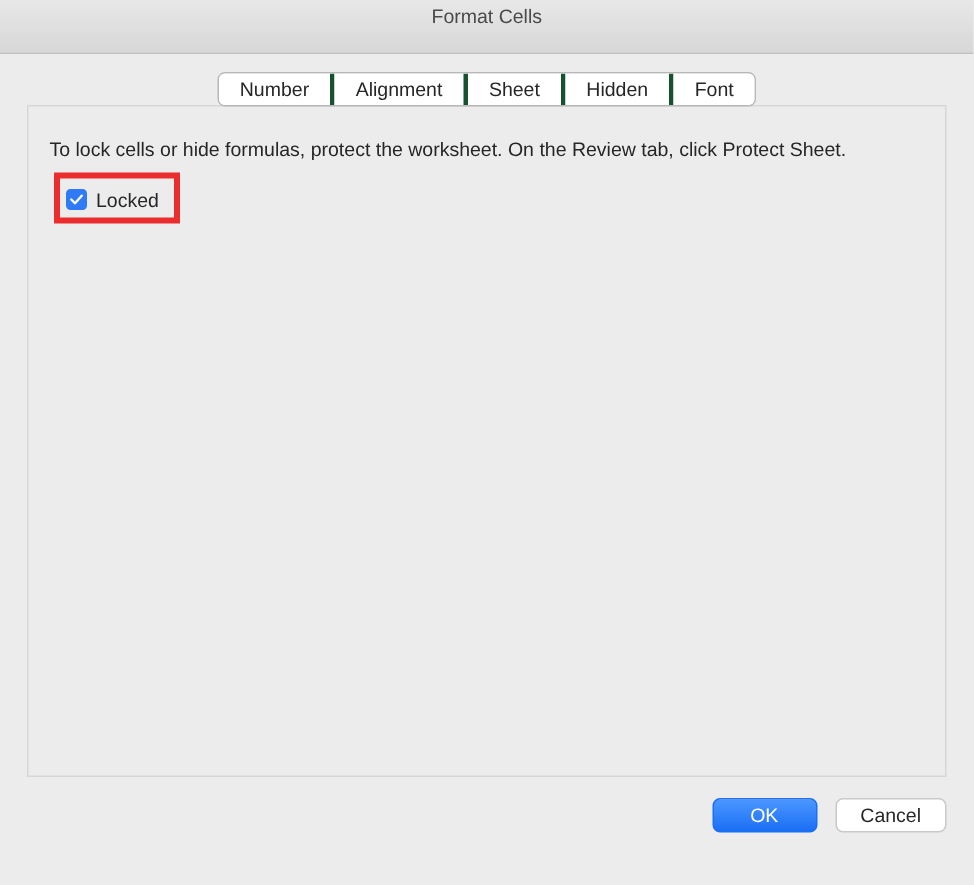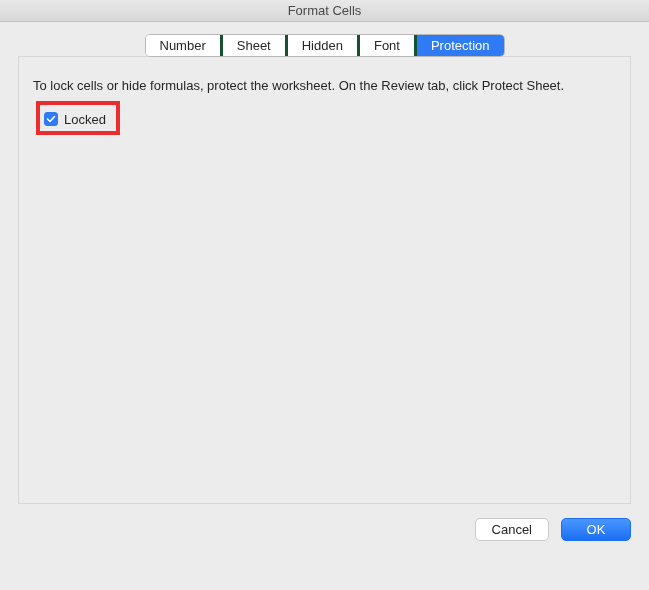--- a/index.html
+++ b/index.html
@@ -10,21 +10,21 @@
     body {
       font-family: -apple-system, BlinkMacSystemFont, "Helvetica Neue", Arial, sans-serif;
       font-size: 13px;
       background: #ececec;
       width: 649px;
       height: 590px;
       overflow: hidden;
       color: #262626;
     }
     .titlebar {
-      height: 22px;
+      height: 36px;
       line-height: 22px;
       text-align: center;
       font-size: 13px;
       background: linear-gradient(#e8e8e8, #d7d7d7);
       border-bottom: 1px solid #c0c0c0;
       color: #4a4a4a;
     }
     .dialog-body {
       padding: 12px 18px 0 18px;
     }
@@ -143,24 +143,24 @@
 
 <div class="titlebar">
   <span>Format Cells</span>
 </div>
 
 <div class="dialog-body">
 
   <div class="tabbar">
     <div class="tabbar-inner">
       <div class="tab">Number</div>
+      <div class="tab">Alignment</div>
       <div class="tab">Sheet</div>
       <div class="tab">Hidden</div>
       <div class="tab">Font</div>
-      <div class="tab active">Protection</div>
     </div>
   </div>
 
   <div class="content-panel">
     <div class="instruction">To lock cells or hide formulas, protect the worksheet. On the Review tab, click Protect Sheet.</div>
 
     <div class="checkbox-row" style="position:relative;">
       <div class="highlight-box"></div>
       <span class="mac-checkbox checked">
         <svg viewBox="0 0 10 10">
@@ -168,15 +168,15 @@
         </svg>
       </span>
       <span class="checkbox-label">Locked</span>
     </div>
 
   </div>
 
 </div>
 
 <div class="button-row">
+  <div class="mac-button primary">OK</div>
   <div class="mac-button">Cancel</div>
-  <div class="mac-button primary">OK</div>
 </div>
 
 </body></html>

